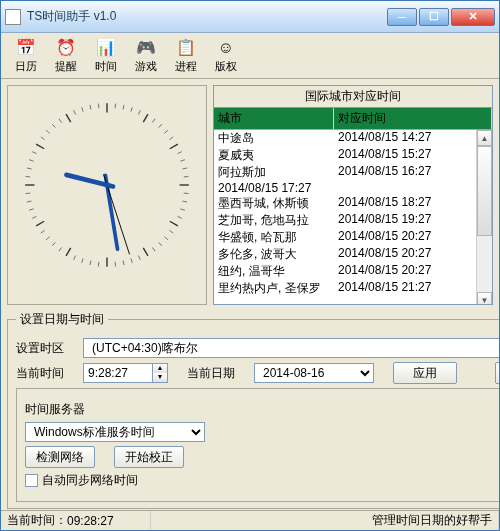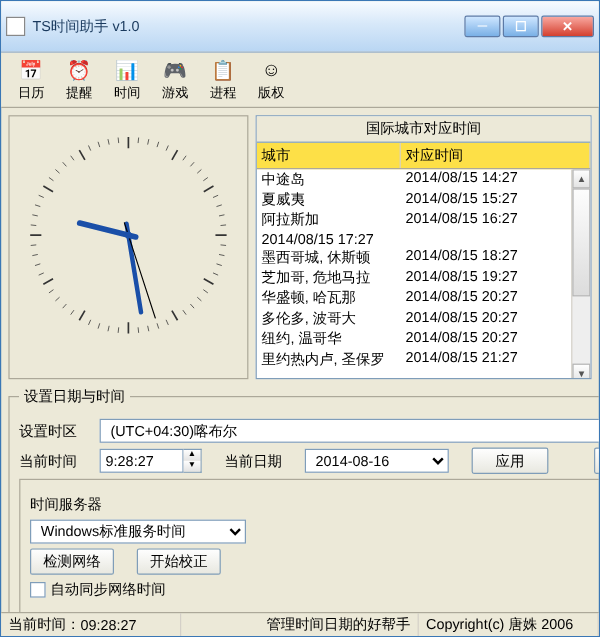--- a/index.html
+++ b/index.html
@@ -1,37 +1,37 @@
 <!DOCTYPE html>
 <html><head>
 <meta charset="utf-8">
 <style>
 *{box-sizing:border-box;margin:0;padding:0;font-family:"Microsoft YaHei","SimSun",Tahoma,sans-serif;font-size:12px}
 body{background:#fff;width:500px;height:531px;overflow:hidden}
 .win{width:500px;height:531px;border:1px solid #3a77b5;background:#ece9d8;display:flex;flex-direction:column}
-.titlebar{height:43px;background:linear-gradient(#f7fbff,#d7e8f9 45%,#b9d6f3);display:flex;align-items:center;padding:0 4px;border-bottom:1px solid #8ea8c6}
+.titlebar{height:32px;background:linear-gradient(#f7fbff,#d7e8f9 45%,#b9d6f3);display:flex;align-items:center;padding:0 4px;border-bottom:1px solid #8ea8c6}
 .titlebar .ico{width:16px;height:16px;margin-right:6px;border:1px solid #888;background:#fff;display:inline-block}
 .titlebar .txt{flex:1;color:#1a3a5e}
 .winbtns{display:flex;gap:2px}
 .winbtn{width:30px;height:18px;border:1px solid #5c7aa6;border-radius:2px;display:flex;align-items:center;justify-content:center;color:#fff;font-weight:bold;font-size:11px}
 .min{background:linear-gradient(#cee6ff,#7ab0e6)}
 .max{background:linear-gradient(#cee6ff,#7ab0e6)}
 .close{background:linear-gradient(#f9a8a0,#d4402f);width:44px}
 .toolbar{height:46px;background:#ece9d8;display:flex;align-items:center;padding:2px 6px;gap:2px;border-bottom:1px solid #aca899}
 .tbtn{display:flex;flex-direction:column;align-items:center;width:38px;height:40px;justify-content:center;border:1px solid transparent;border-radius:2px}
 .tico{width:20px;height:20px;display:flex;align-items:center;justify-content:center;font-size:16px}
 .tlab{font-size:11px;margin-top:1px}
 .body{flex:1;padding:6px;display:flex;flex-direction:column;gap:4px;overflow:hidden}
 .toprow{display:flex;gap:6px;height:220px}
 .clockbox{flex:0 0 200px;background:#ece9d8;border:1px solid #aca899;position:relative}
 .clock{position:absolute;inset:6px}
 .listbox{flex:1;display:flex;flex-direction:column;border:1px solid #7f9db9;background:#fff}
 .listhdr{text-align:center;background:#ece9d8;border-bottom:1px solid #7f9db9;padding:2px}
 .grid{flex:1;overflow:hidden;position:relative}
-.gridhd{display:flex;background:#fde047;border-bottom:1px solid #aca899;position:relative}
+.gridhd{display:flex;background:#15803d;border-bottom:1px solid #aca899;position:relative}
 .gridhd>div{padding:2px 4px;border-right:1px solid #d4d0c8}
 .gridbody{height:178px;overflow:hidden;position:relative}
 .row{display:flex;border-bottom:0;white-space:nowrap}
 .row>div{padding:0 4px;overflow:hidden;text-overflow:clip}
 .c1{flex:0 0 120px}.c2{flex:1}
 .scrollbar{position:absolute;right:0;top:0;width:16px;height:100%;background:#eee;border-left:1px solid #d4d0c8;display:flex;flex-direction:column}
 .sbbtn{height:16px;background:linear-gradient(#fefefe,#e3e3e3);border:1px solid #b4b4b4;display:flex;align-items:center;justify-content:center;font-size:8px;color:#555}
 .sbthumb{flex:0 0 90px;background:linear-gradient(#fdfdfd,#dcdcdc);border:1px solid #b4b4b4;margin:0}
 fieldset{border:1px solid #aca899;padding:6px 8px;margin:2px 0}
 legend{padding:0 4px}
@@ -265,17 +265,14 @@
   </div>
 
   <div class="statusbar">
     <div style="flex:0 0 150px">
         <span>当前时间：</span>
         <span>09:28:27</span>
       </div>
     <div style="flex:1;justify-content:flex-end">
         <span>管理时间日期的好帮手</span>
       </div>
-    <div style="flex:0 0 150px">
-        <span>Copyright(c) 唐姝 2006</span>
-      </div>
   </div>
 </div>
 
 </body></html>

